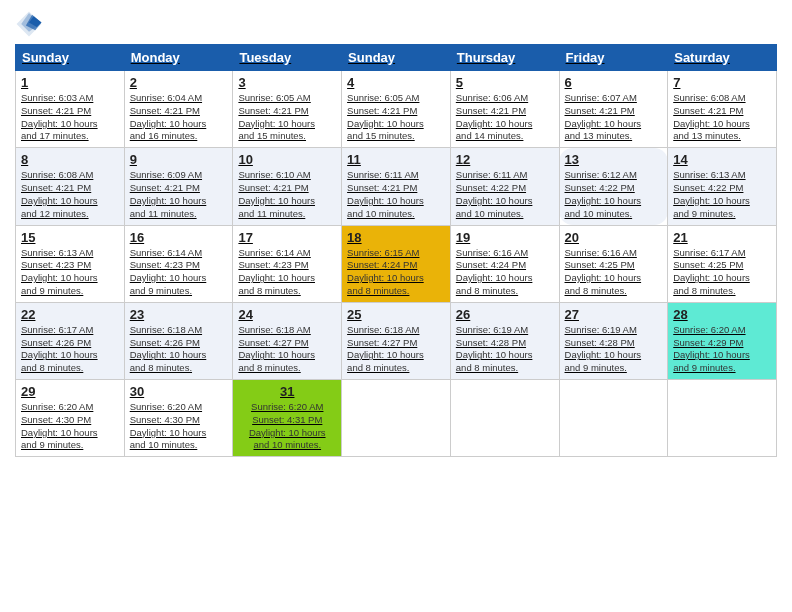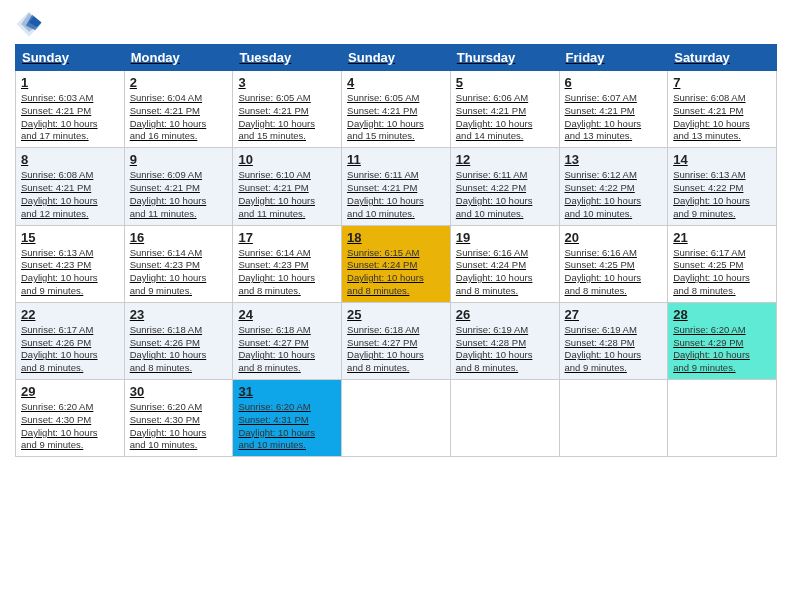--- a/index.html
+++ b/index.html
@@ -206,21 +206,21 @@
 Daylight: 10 hours
 and 10 minutes.</div>
           </td>
           <td style="background: rgb(238, 242, 249); margin-top: 31px;">
             <span class="day-number">12</span>
             <div class="day-info" style="white-space: pre-line;">Sunrise: 6:11 AM
 Sunset: 4:22 PM
 Daylight: 10 hours
 and 10 minutes.</div>
           </td>
-          <td style="background: rgb(238, 242, 249);">
+          <td style="background: rgb(238, 242, 249); border-radius: 14px;">
             <span class="day-number">13</span>
             <div class="day-info" style="white-space: pre-line;">Sunrise: 6:12 AM
 Sunset: 4:22 PM
 Daylight: 10 hours
 and 10 minutes.</div>
           </td>
           <td style="background: rgb(238, 242, 249);">
             <span class="day-number">14</span>
             <div class="day-info" style="white-space: pre-line;">Sunrise: 6:13 AM
 Sunset: 4:22 PM
@@ -338,21 +338,21 @@
 Daylight: 10 hours
 and 9 minutes.</div>
           </td>
           <td style="background: rgb(255, 255, 255);">
             <span class="day-number">30</span>
             <div class="day-info" style="white-space: pre-line;">Sunrise: 6:20 AM
 Sunset: 4:30 PM
 Daylight: 10 hours
 and 10 minutes.</div>
           </td>
-          <td style="background: #0ea5e9;">
+          <td style="background: #84cc16; text-align: center;">
             <span class="day-number">31</span>
             <div class="day-info" style="white-space: pre-line;">Sunrise: 6:20 AM
 Sunset: 4:31 PM
 Daylight: 10 hours
 and 10 minutes.</div>
           </td>
           <td class="empty-cell"></td>
           <td class="empty-cell"></td>
           <td class="empty-cell"></td>
           <td class="empty-cell"></td>

